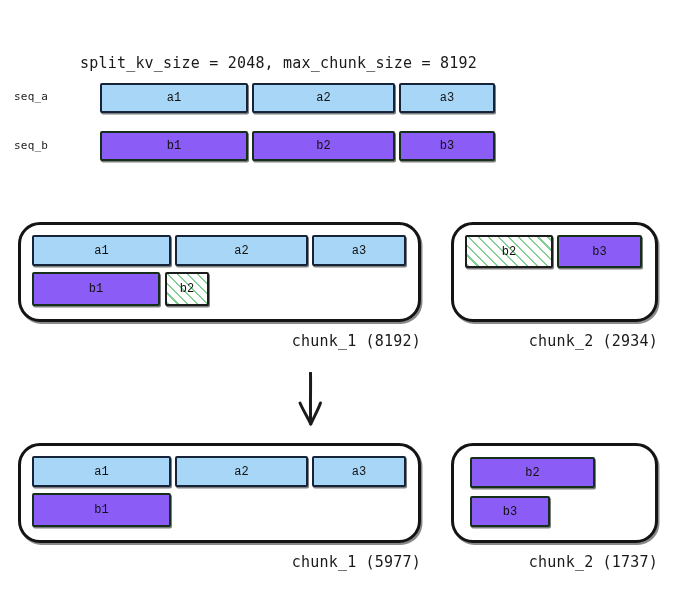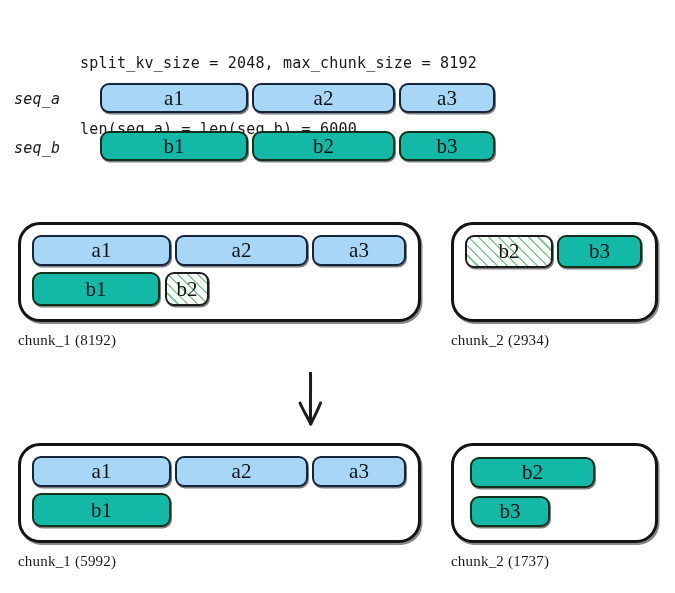--- a/index.html
+++ b/index.html
@@ -24,42 +24,41 @@
     font-size: 15px;
     line-height: 22px;
     letter-spacing: 0.2px;
     white-space: pre;
   }
   #header-caption div { white-space: pre; margin-left: 44px; }
 
   
   .row-label {
     position: absolute;
-    font-size: 15px;
+    font-size: 11px;
     letter-spacing: 0.2px;
     color: #1a1a1a;
-    font-style: italic;
   }
 
   
   .blk {
     position: absolute;
     box-sizing: border-box;
     border: 2.5px solid #1c1c1c;
-    border-radius: 9px;
+    border-radius: 2px;
     display: flex;
     align-items: center;
     justify-content: center;
-    font-family: Liberation Serif, serif;
-    font-size: 21px;
+    font-family: Liberation Mono, monospace;
+    font-size: 12px;
     color: #111111;
     box-shadow: 1px 1.5px 0 rgba(20,20,20,0.55);
   }
   .blk.blue  { background: #a8d6f7; border-color: #16243a; }
-  .blk.green { background: #14b8a6; border-color: #14301b; text-align: center; }
+  .blk.green { background: #8b5cf6; border-color: #14301b; text-align: center; }
   .blk.hatch {
     background-color: #ffffff;
     background-image: repeating-linear-gradient(
         45deg,
         rgba(110, 200, 130, 0.85) 0px,
         rgba(110, 200, 130, 0.85) 1.5px,
         rgba(255,255,255,0) 1.5px,
         rgba(255,255,255,0) 7px);
     border-color: #1c1c1c;
   }
@@ -72,41 +71,39 @@
     border-radius: 22px;
     background: #ffffff;
     box-shadow: 1.5px 2px 0 rgba(20,20,20,0.5);
   }
 
   
   .chunk-caption {
     position: absolute;
     font-size: 15px;
     letter-spacing: 0.2px;
-    text-align: left;
+    text-align: right;
     color: #1a1a1a;
     white-space: pre;
-    font-family: Liberation Serif, serif;
   }
 
   
   #flow-arrow {
     position: absolute;
     left: 289px;
     top: 372px;
     width: 44px;
     height: 54px;
   }
 </style>
 </head>
 <body>
 
 <div id="header-caption">
   <div>split_kv_size = 2048, max_chunk_size = 8192</div>
-  <div>len(seq_a) = len(seq_b) = 6000</div>
 </div>
 
 <div class="row-label" style="left:14px; top:90px;">seq_a</div>
 
 <div class="blk blue" style="left:100px; top:83px; width:148px; height:30px;">a1</div>
 <div class="blk blue" style="left:252px; top:83px; width:143px; height:30px;">a2</div>
 <div class="blk blue" style="left:399px; top:83px; width:96px; height:30px;">a3</div>
 
 <div class="row-label" style="left:14px; top:139px;text-align:center;">seq_b</div>
 
@@ -136,19 +133,19 @@
   <path d="M31.5 31 C28.5 39, 24.5 46, 21.8 52" stroke="#1b1b1b" stroke-width="3" fill="none" stroke-linecap="round"></path>
 </svg>
 
 <div class="chunk-box" style="left:18px; top:443px; width:403px; height:100px;">
   <div class="blk blue" style="left:11px; top:10px; width:139px; height:31px;">a1</div>
   <div class="blk blue" style="left:154px; top:10px; width:133px; height:31px;">a2</div>
   <div class="blk blue" style="left:291px; top:10px; width:94px; height:31px;">a3</div>
 
   <div class="blk green" style="left:11px; top:47px; width:139px; height:34px;">b1</div>
 </div>
-<div class="chunk-caption" style="left:18px; top:553px; width:403px;">chunk_1 (5992)</div>
+<div class="chunk-caption" style="left:18px; top:553px; width:403px;">chunk_1 (5977)</div>
 
 <div class="chunk-box" style="left:451px; top:443px; width:207px; height:100px;">
   <div class="blk green" style="left:16px; top:11px; width:125px; height:31px;">b2</div>
   <div class="blk green" style="left:16px; top:50px; width:80px; height:31px;">b3</div>
 </div>
 <div class="chunk-caption" style="left:451px; top:553px; width:207px;">chunk_2 (1737)</div>
 
 </body></html>

